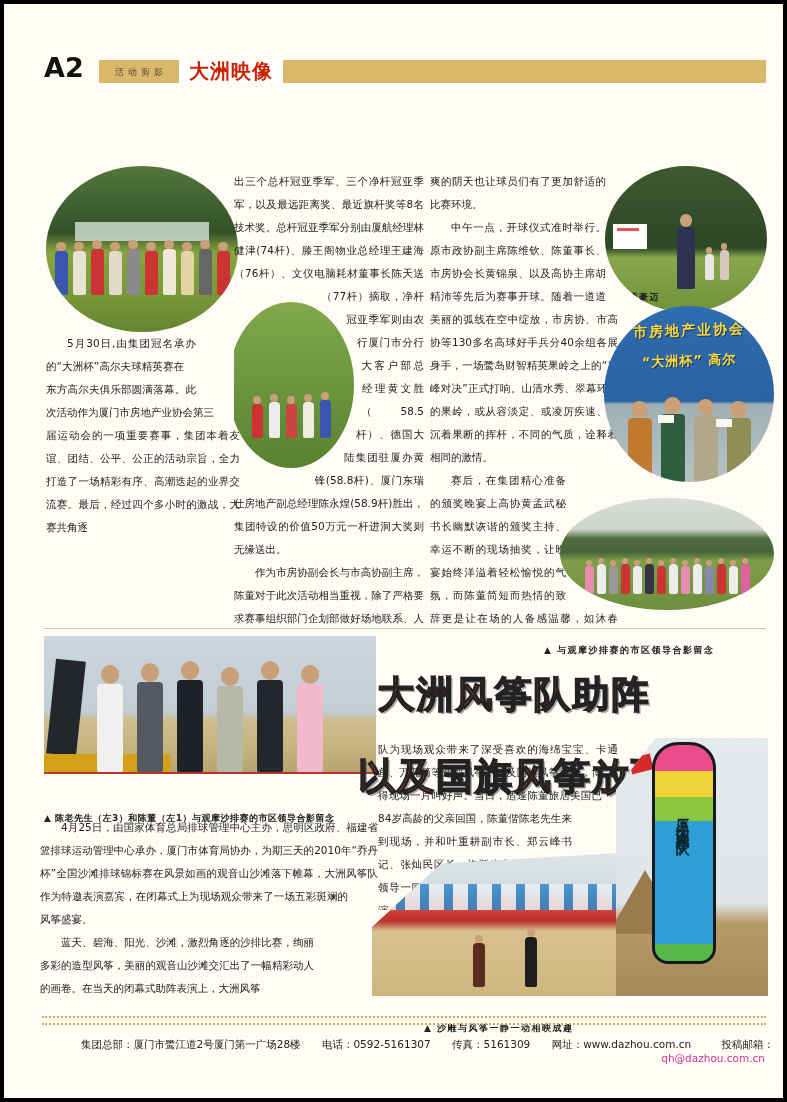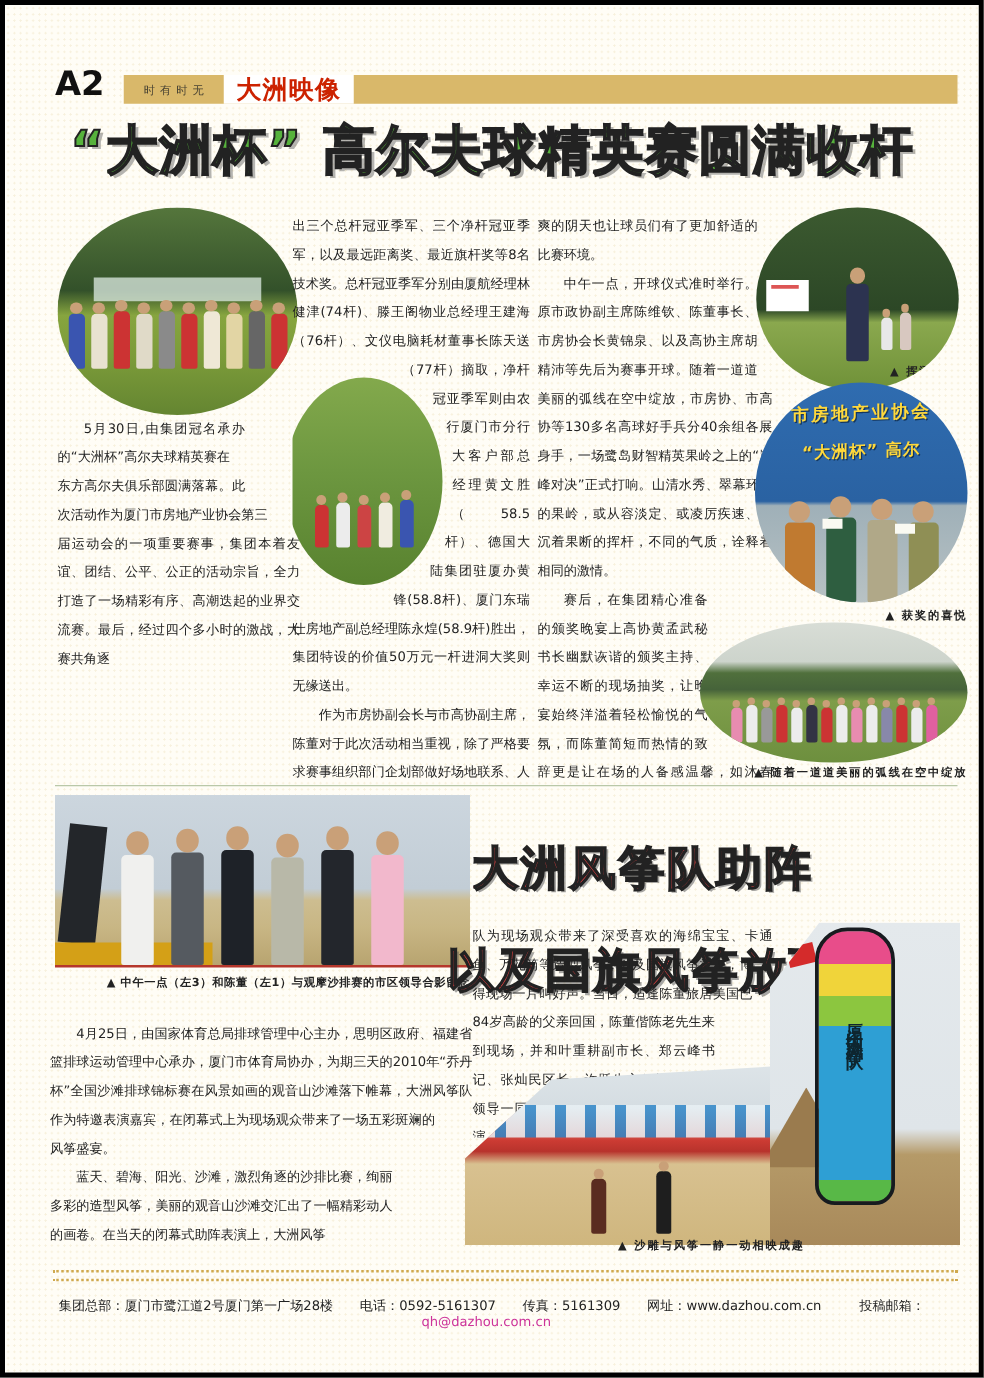--- a/index.html
+++ b/index.html
@@ -27,21 +27,21 @@
   .ind{text-indent:2em;}
   .flsp{float:left;width:0;}
   .frstep{float:right;clear:right;}
   .flcirc{float:left;clear:left;width:126px;height:166px;border-radius:50%;
           shape-outside:ellipse(50% 50%);margin:0 8px 4px -6px;overflow:hidden;position:relative;}
 
   
   .ph{position:relative;overflow:hidden;}
   .circ{border-radius:50%;}
   .cap{font-size:9px;color:#222;letter-spacing:1.5px;font-weight:600;}
-  .capline{position:absolute;text-align:right;}
+  .capline{position:absolute;text-align:left;margin-top:32px;}
 
   .photo-tee{background:linear-gradient(180deg,#55763c 0%,#33512a 40%,#87a53f 52%,#7a9a39 74%,#648531 100%);}
   .tee-banner{position:absolute;left:15%;top:34%;width:70%;height:11%;background:#d4e4da;opacity:.8;}
   .photo-walking{background:linear-gradient(180deg,#83a94c 0%,#6d9740 45%,#58822f 100%);}
   .photo-swing{background:linear-gradient(180deg,#3c5a30 0%,#2c4726 56%,#8aa84e 63%,#6f9138 100%);}
   .sign{position:absolute;left:5%;top:40%;width:34px;height:25px;background:#fff;}
   .sign b{position:absolute;left:4px;top:4px;width:22px;height:3px;background:#d55;}
   .photo-award{background:linear-gradient(180deg,#2f6cb0 0%,#2a62a2 54%,#9fb0b8 56%,#b8c2c4 100%);}
   .award-t1{position:absolute;left:0;right:0;top:9%;text-align:center;font-size:14px;font-weight:bold;
             color:#ffd83a;text-shadow:1px 1px 0 #14365e;transform:skewY(-2deg);letter-spacing:2px;}
@@ -77,41 +77,38 @@
       width:calc(var(--pw,13px)*0.72);height:calc(var(--pw,13px)*0.72);border-radius:50%;background:#c9a078;}
 
   
   .h2wrap{position:absolute;left:340px;top:634px;width:340px;text-align:center;line-height:50px;}
   .h2line{font-size:37px;font-weight:bold;color:#ef4444;letter-spacing:2px;
           -webkit-text-stroke:1.4px #222;text-shadow:2px 2px 0 rgba(80,80,80,.5);display:block;margin-top:32px;}
 
   .divider{position:absolute;left:40px;top:624px;width:722px;height:1px;background:#b9c8a8;}
   .goldrule{position:absolute;left:38px;top:1012px;width:724px;height:5px;
             border-top:2px dotted #cfa94f;border-bottom:2px dotted #cfa94f;}
-  .footer{position:absolute;left:0;right:0;top:1034px;text-align:center;font-size:10.5px;color:#222;}
+  .footer{position:absolute;left:0;right:0;top:1034px;text-align:right;font-size:10.5px;color:#222;}
   .footer span{margin:0 9px;}
   .email{color:#cc3399;}
 </style>
 </head>
 <body>
 
 <div class="page">
   <div class="dots"></div>
 
   <div class="pageno">A2</div>
   <div class="topbar">
-    <span class="seclabel">时有时无</span>
+    <span class="seclabel">活动剪影</span>
     <span class="mastbox">
       <span class="masthead">大洲映像</span>
     </span>
   </div>
 
-  <div class="h1wrap">
-    <span class="bigtitle">“大洲杯” 高尔夫球精英赛圆满收杆</span>
-  </div>
 
   <div class="col" style="left:42px;top:162px;width:194px;height:458px;">
     <div class="ph circ photo-tee" style="width:192px;height:166px;">
       <div class="tee-banner"></div>
       <div class="prow" style="bottom:22%;--pw:13px;--gap:5px;">
           <i class="pn" style="--c: #3a55b0; --h: 44px;"></i>
           <i class="pn" style="--c: #e8e2d0; --h: 44px;"></i>
           <i class="pn" style="--c: #cc3333; --h: 46px;"></i>
           <i class="pn" style="--c: #e0dac8; --h: 44px;"></i>
           <i class="pn" style="--c: #8a8a8a; --h: 46px;"></i>
@@ -192,37 +189,37 @@
         <i class="pn" style="--c: #cc3333; --h: 28px;"></i>
         <i class="pn" style="--c: #ececec; --h: 30px;"></i>
         <i class="pn" style="--c: #e88cb0; --h: 28px;"></i>
         <i class="pn" style="--c: #ececec; --h: 30px;"></i>
         <i class="pn" style="--c: #8888aa; --h: 28px;"></i>
         <i class="pn" style="--c: #cc3333; --h: 30px;"></i>
         <i class="pn" style="--c: #ececec; --h: 28px;"></i>
         <i class="pn" style="--c: #e060a0; --h: 30px;"></i>
       </div>
   </div>
-  <div class="capline cap" style="left:540px;top:608px;width:230px;">▲ 随着一道道美丽的弧线在空中绽放</div>
+  <div class="capline cap" style="left:540px;top:608px;width:230px;">▲ 与观摩沙排赛的市区领导合影留念</div>
 
   <div class="divider"></div>
 
   <div class="ph photo-ceremony" style="position:absolute;left:40px;top:632px;width:332px;height:136px;">
     <div class="cam"></div>
     <div class="tbl"></div>
     <div class="prow" style="bottom:0;--pw:26px;--gap:14px;">
         <i class="pn" style="--c: #f0f0ee; --h: 88px;"></i>
         <i class="pn" style="--c: #555a60; --h: 90px;"></i>
         <i class="pn" style="--c: #1e2228; --h: 92px;"></i>
         <i class="pn" style="--c: #b8b8a8; --h: 86px;"></i>
         <i class="pn" style="--c: #23262c; --h: 92px;"></i>
         <i class="pn" style="--c: #f2b8cc; --h: 88px;"></i>
       </div>
   </div>
-  <div class="capline cap" style="left:40px;top:776px;width:332px;letter-spacing:0.5px;">▲ 中午一点（左3）和陈董（左1）与观摩沙排赛的市区领导合影留念</div>
+  <div class="capline cap" style="left:40px;top:776px;width:332px;letter-spacing:0.5px;">▲ 陈老先生（左3）和陈董（左1）与观摩沙排赛的市区领导合影留念</div>
 
   <div class="h2wrap">
     <span class="h2line">大洲风筝队助阵</span>
     <span class="h2line">以及国旗风筝放飞</span>
   </div>
 
   <div class="col" style="left:36px;top:812px;width:338px;height:198px;">
     <div class="frstep" style="width:0;height:78px;"></div>
     <div class="frstep" style="width:30px;height:48px;"></div>
     <div class="frstep" style="width:64px;height:120px;"></div>

